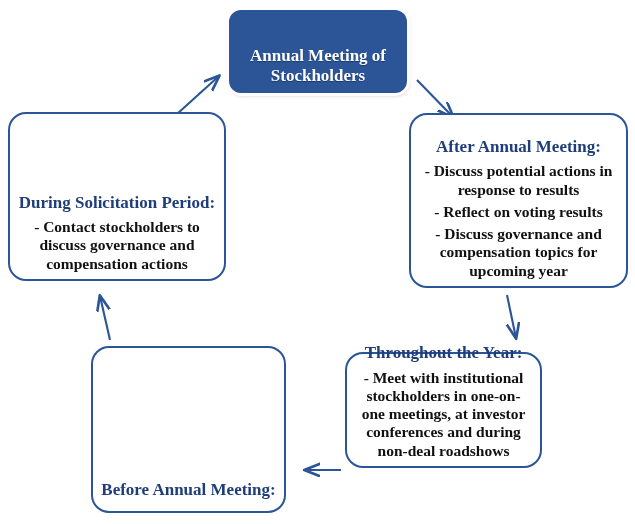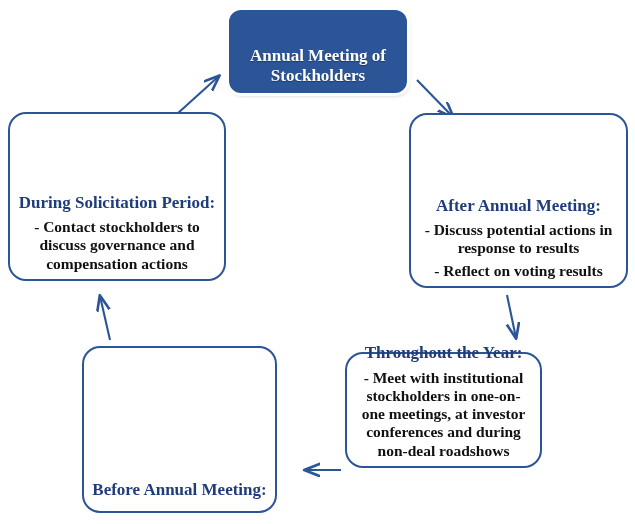--- a/index.html
+++ b/index.html
@@ -104,31 +104,32 @@
 
   <div class="node filled" style="left:229px; top:10px; width:178px; height:83px;">
     <div class="heading">Annual Meeting of Stockholders</div>
   </div>
 
   <div class="node" style="left:409px; top:113px; width:219px; height:175px;">
     <div class="heading">After Annual Meeting:</div>
     <ul class="body-list">
       <li>- Discuss potential actions in response to results</li>
       <li>- Reflect on voting results</li>
+      <li>- Discuss governance and compensation topics for upcoming year</li>
     </ul>
   </div>
 
   <div class="node" style="left:345px; top:352px; width:197px; height:116px;">
     <div class="heading">Throughout the Year:</div>
     <ul class="body-list">
       <li>- Meet with institutional stockholders in one-on-one meetings, at investor conferences and during non-deal roadshows</li>
     </ul>
   </div>
 
-  <div class="node" style="left:82px; top:346px; width:195px; height:167px;">
+  <div class="node" style="left:91px; top:346px; width:195px; height:167px;">
     <div class="heading">Before Annual Meeting:</div>
     <ul class="body-list">
     </ul>
   </div>
 
   <div class="node" style="left:8px; top:112px; width:218px; height:169px;">
     <div class="heading">During Solicitation Period:</div>
     <ul class="body-list">
       <li>- Contact stockholders to discuss governance and compensation actions</li>
     </ul>

